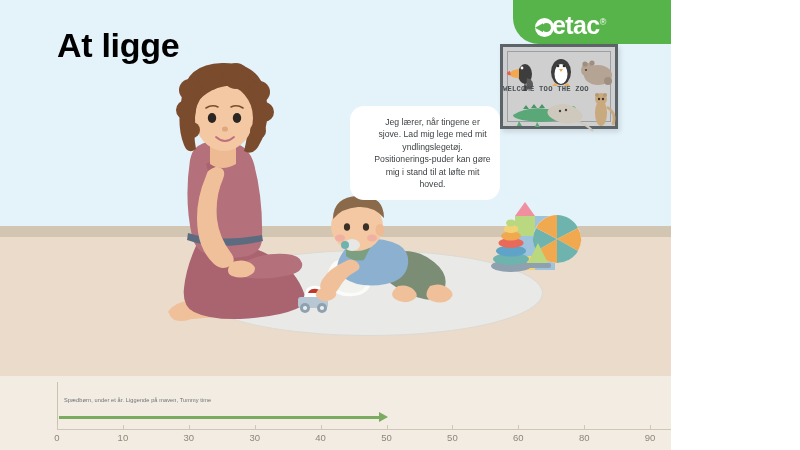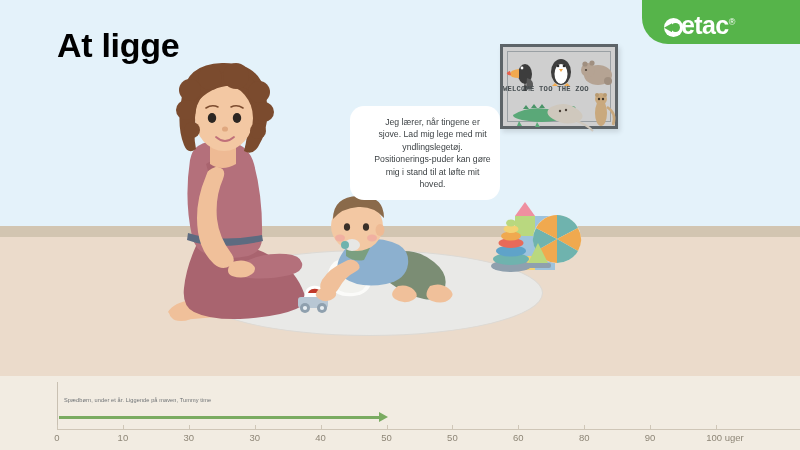--- a/index.html
+++ b/index.html
@@ -3,21 +3,21 @@
 <meta charset="utf-8">
 <title>At ligge</title>
 <style>
   html, body {
     margin: 0;
     padding: 0;
     background: #ffffff;
   }
   #slide {
     position: relative;
-    width: 800px;
+    width: 671px;
     height: 450px;
     overflow: hidden;
     background: #e6f3fa;
     font-family: "Liberation Sans", sans-serif;
     -webkit-font-smoothing: antialiased;
   }
 
   
   .wall {
     position: absolute;

